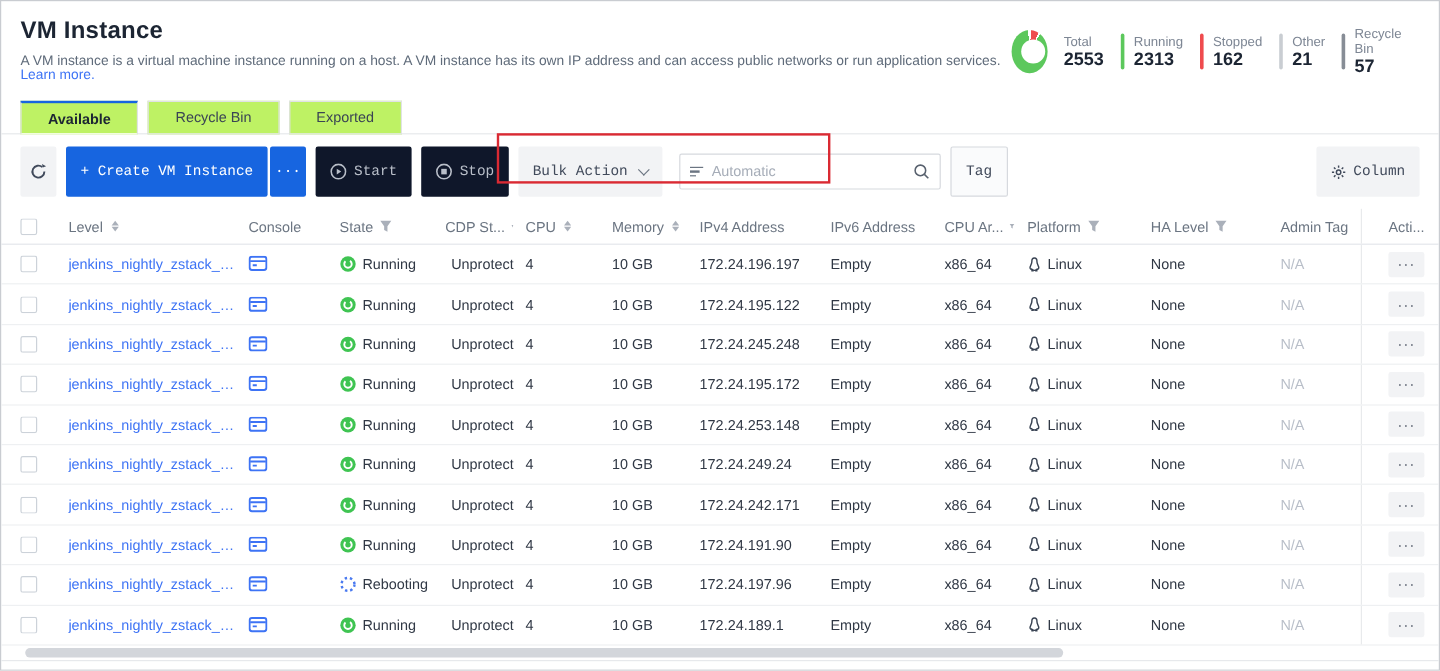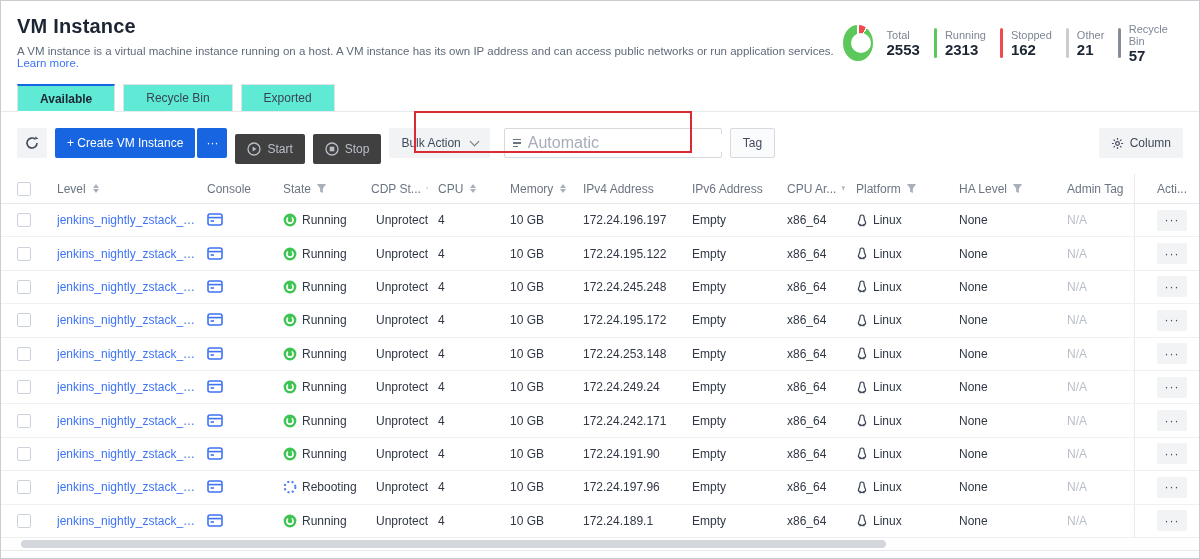--- a/index.html
+++ b/index.html
@@ -20,39 +20,39 @@
     background:conic-gradient(#ffffff 0deg 4deg, #ef4b4e 4deg 26deg, #ffffff 26deg 31deg, #5cc85c 31deg 356deg, #ffffff 356deg 360deg);
     position:relative; }
   .donut::after { content:""; position:absolute; left:8px; top:8px; width:20px; height:20px; background:#fff; border-radius:50%; }
   .stat { display:flex; align-items:center; gap:8px; }
   .stat-bar { width:3px; height:30px; border-radius:2px; }
   .stat-label { font-size:11px; color:#7d8694; }
   .stat-value { font-size:15px; font-weight:bold; color:#1c2533; margin-top:0; }
   
   .tabbar { display:flex; gap:8px; padding:0 16px; margin-top:14px; border-bottom:1px solid #e7e9ec; }
   .tab { position:relative; bottom:-1px; height:28px; padding:0 22px; display:flex; align-items:center;
-    border:1px solid #e0e2e6; border-bottom:1px solid #e7e9ec; background:#5eead4; color:#3a4454; cursor:pointer; }
+    border:1px solid #e0e2e6; border-bottom:1px solid #e7e9ec; background:#bef264; color:#3a4454; cursor:pointer; }
   .tab.active { border-top:2px solid #1765e0; border-bottom:1px solid #fff; font-weight:bold; color:#1c2533; }
   
   .toolbar { display:flex; align-items:center; padding:10px 16px 10px 16px; gap:8px; position:relative; }
-  .btn { height:30px; display:inline-flex; align-items:center; gap:6px; padding:0 12px;
+  .btn { height:42px; display:inline-flex; align-items:center; gap:6px; padding:0 12px;
     background:#f2f3f5; border:none; border-radius:2px; font-size:12px; color:#414a5b; cursor:pointer;
-    font-family:Liberation Sans, sans-serif; }
+    font-family:Liberation Mono, monospace; }
   .btn.icon-only { width:30px; padding:0; justify-content:center; }
   .btn.primary { background:#1765e0; color:#fff; }
-  .btn.disabled { color:#b9bfc9; cursor:default; background:#404040;margin-top:12px; }
+  .btn.disabled { color:#b9bfc9; cursor:default; background:#0f172a; }
   .caret-down { width:7px; height:7px; border-right:1.5px solid #6b7582; border-bottom:1.5px solid #6b7582;
     transform:rotate(45deg); margin-left:4px; margin-top:-3px; }
   .search-wrap { display:flex; align-items:center; gap:8px; margin-left:6px; }
   .search-box { width:218px; height:30px; border:1px solid #d6d9de; border-radius:2px; background:#fff;
     display:flex; align-items:center; padding:0 8px; gap:7px; }
   .filter-lines { display:flex; flex-direction:column; gap:2px; width:11px; }
   .filter-lines i { display:block; height:1.5px; background:#6b7582; }
   .filter-lines i:nth-child(2){ width:8px; } .filter-lines i:nth-child(3){ width:5px; }
-  .search-input { border:none; outline:none; flex:1; font-size:16px; color:#303845; font-family:"Liberation Sans",sans-serif; }
+  .search-input { border:none; outline:none; flex:1; font-size:12px; color:#303845; font-family:"Liberation Sans",sans-serif; }
   .search-input::placeholder { color:#a6adb8; }
   .toolbar-right { margin-left:auto; display:flex; gap:8px; }
   .highlight-box { position:absolute; left:413px; top:-1px; width:278px; height:42px;
     border:2px solid #da2a33; pointer-events:none; z-index:5; }
   
   .grid-cols { display:grid; grid-template-columns:46px 150px 76px 88px 67px 72px 73px 109px 95px 69px 103px 108px 77px; align-items:center; width:1133px; }
   .thead { display:flex; border-bottom:1px solid #e4e7eb; height:30px; color:#6b7582; }
   .thead .cell { font-size:12px; }
   .cell { padding-left:10px; overflow:hidden; white-space:nowrap; text-overflow:ellipsis; display:flex; align-items:center; gap:5px; }
   .cell.cb { justify-content:center; padding-left:0; }

